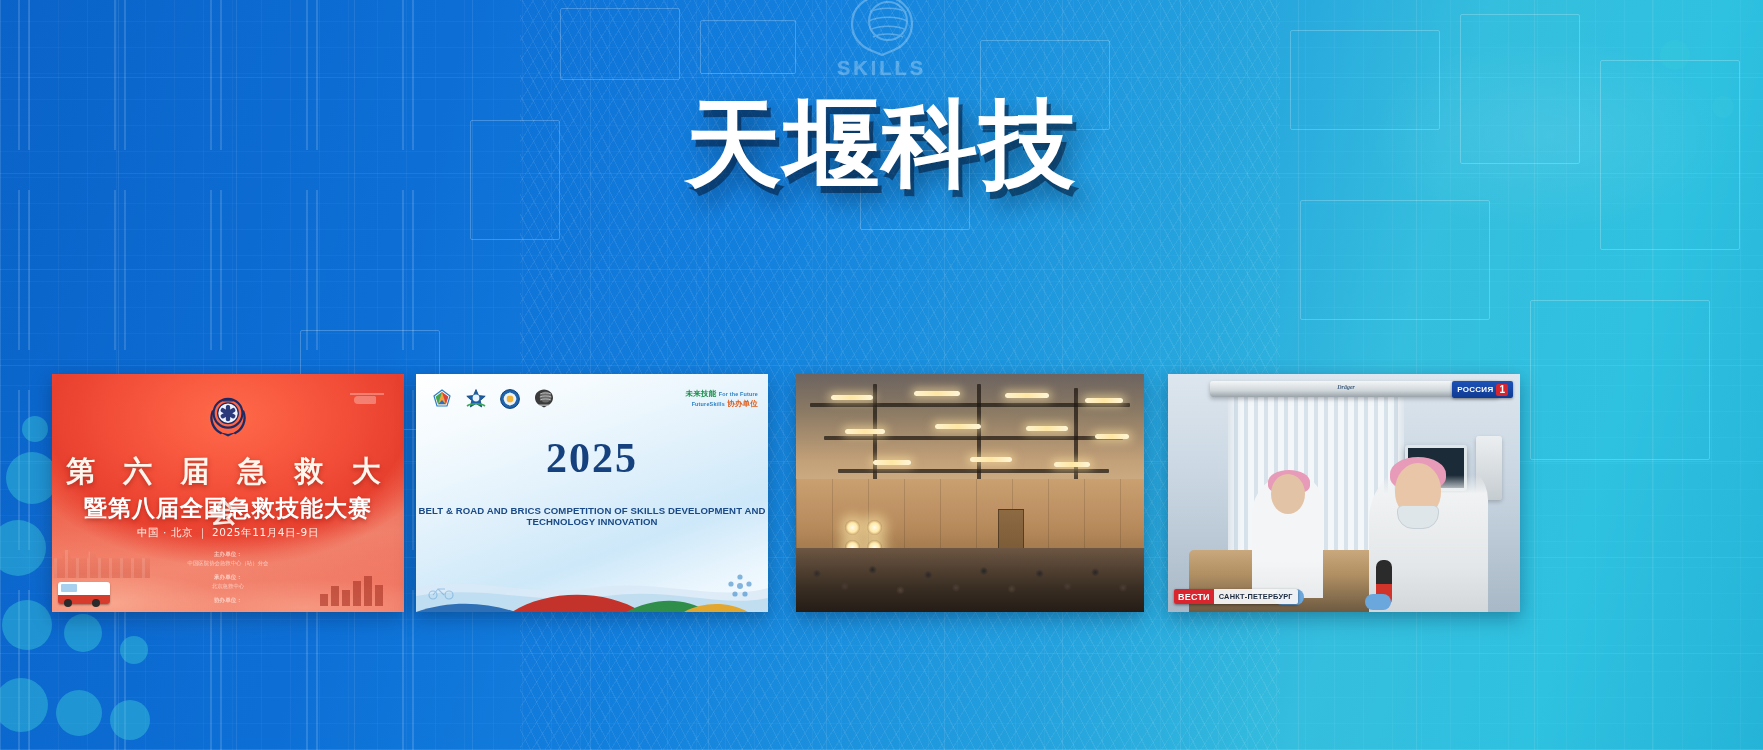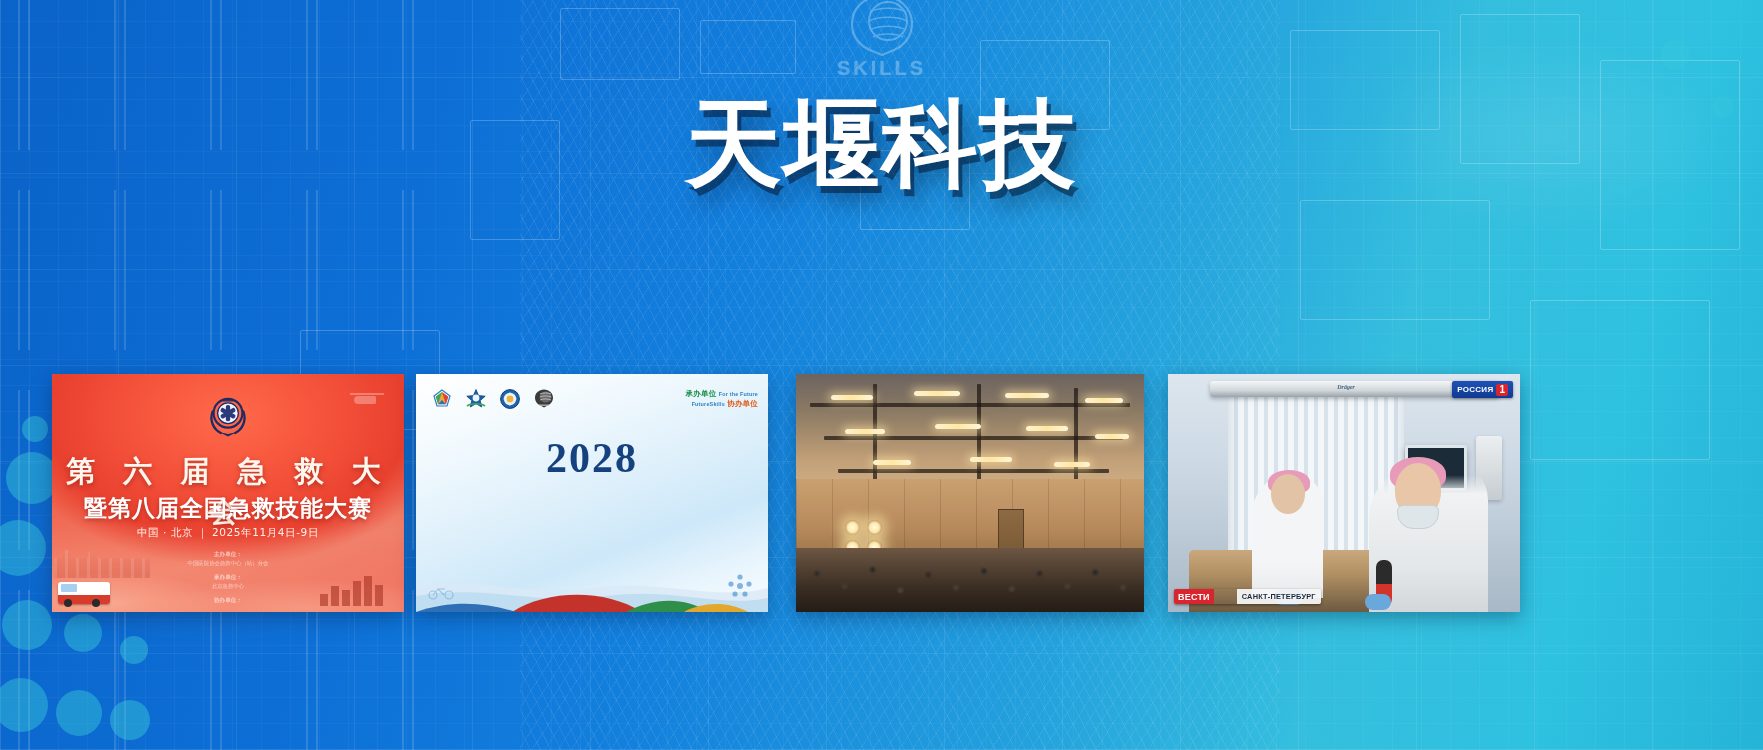--- a/index.html
+++ b/index.html
@@ -358,21 +358,20 @@
     font-family:"Liberation Sans",sans-serif;
   }
   .badge-rossiya .one{
     font-size:10px; font-weight:900; color:#ffffff;
     background:#d9262e; border-radius:2px; padding:0 3px; line-height:12px;
   }
   .badge-vesti{
     position:absolute; left:6px; bottom:8px; height:15px;
     display:flex; align-items:stretch; border-radius:2px; overflow:hidden;
     box-shadow:0 1px 3px rgba(0,0,0,.45);
-    gap:23px;
   }
   .badge-vesti .v1{
     background:#d9262e; color:#fff; font-size:9px; font-weight:900;
     padding:0 4px; display:flex; align-items:center;
     font-family:"Liberation Sans",sans-serif; letter-spacing:.2px;
   }
   .badge-vesti .v2{
     background:rgba(245,245,245,.94); color:#1a2a40; font-size:7.4px; font-weight:700;
     padding:0 5px; display:flex; align-items:center;
     font-family:"Liberation Sans",sans-serif; letter-spacing:.2px;
@@ -505,30 +504,31 @@
               <path d="M11 1.6 C16 1.6 20 5.2 20 9.8 C20 13.4 17.6 16.4 14.6 17.6 L11 19.4 L7.4 17.6 C4.4 16.4 2 13.4 2 9.8 C2 5.2 6 1.6 11 1.6 Z" fill="#3b3b3b"></path>
               <circle cx="12.6" cy="9" r="5.6" fill="#6b6b6b"></circle>
               <path d="M7 6 C9.4 4.6 15.6 4.6 18 6 M6.8 9 C9.4 7.6 15.8 7.6 18.4 9 M7 12 C9.4 10.6 15.6 10.6 18 12" fill="none" stroke="#d9d9d9" stroke-width=".7"></path>
               <rect x="6" y="16.6" width="10" height="1.1" fill="#cfcfcf"></rect>
             </svg>
           </div>
         </div>
 
         <div class="pb-green">
           <div class="g1">
-            <span>承办单位</span>
+            <span>未来技能</span>
             <em>For the Future</em>
           </div>
           <div class="g2">
             <em>FutureSkills</em>
             <span>协办单位</span>
           </div>
         </div>
 
-        <div class="pb-year">2028</div>
+        <div class="pb-year">2025</div>
+        <div class="pb-en">BELT &amp; ROAD AND BRICS COMPETITION OF SKILLS DEVELOPMENT AND TECHNOLOGY INNOVATION</div>
 
         <svg class="pb-wave" viewBox="0 0 352 58" preserveAspectRatio="none">
           <path d="M0 34 C60 20 110 44 176 34 C240 24 300 48 352 34 L352 58 L0 58 Z" fill="#d9e9f6" opacity=".8"></path>
           <path d="M0 42 C70 30 120 52 190 42 C255 33 305 54 352 44 L352 58 L0 58 Z" fill="#bcdcf0" opacity=".85"></path>
           <path d="M96 58 C130 36 188 34 226 58 Z" fill="#c3332b"></path>
           <path d="M210 58 C236 44 268 42 292 58 Z" fill="#2f8f4a"></path>
           <path d="M268 58 C286 48 312 47 332 58 Z" fill="#e2a72e"></path>
           <path d="M0 58 C34 46 70 48 100 58 Z" fill="#2e6fb5"></path>
         </svg>
 

